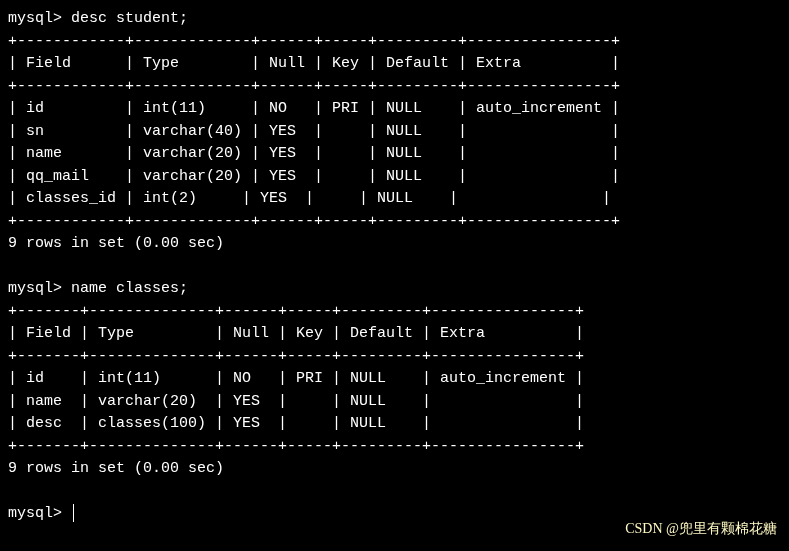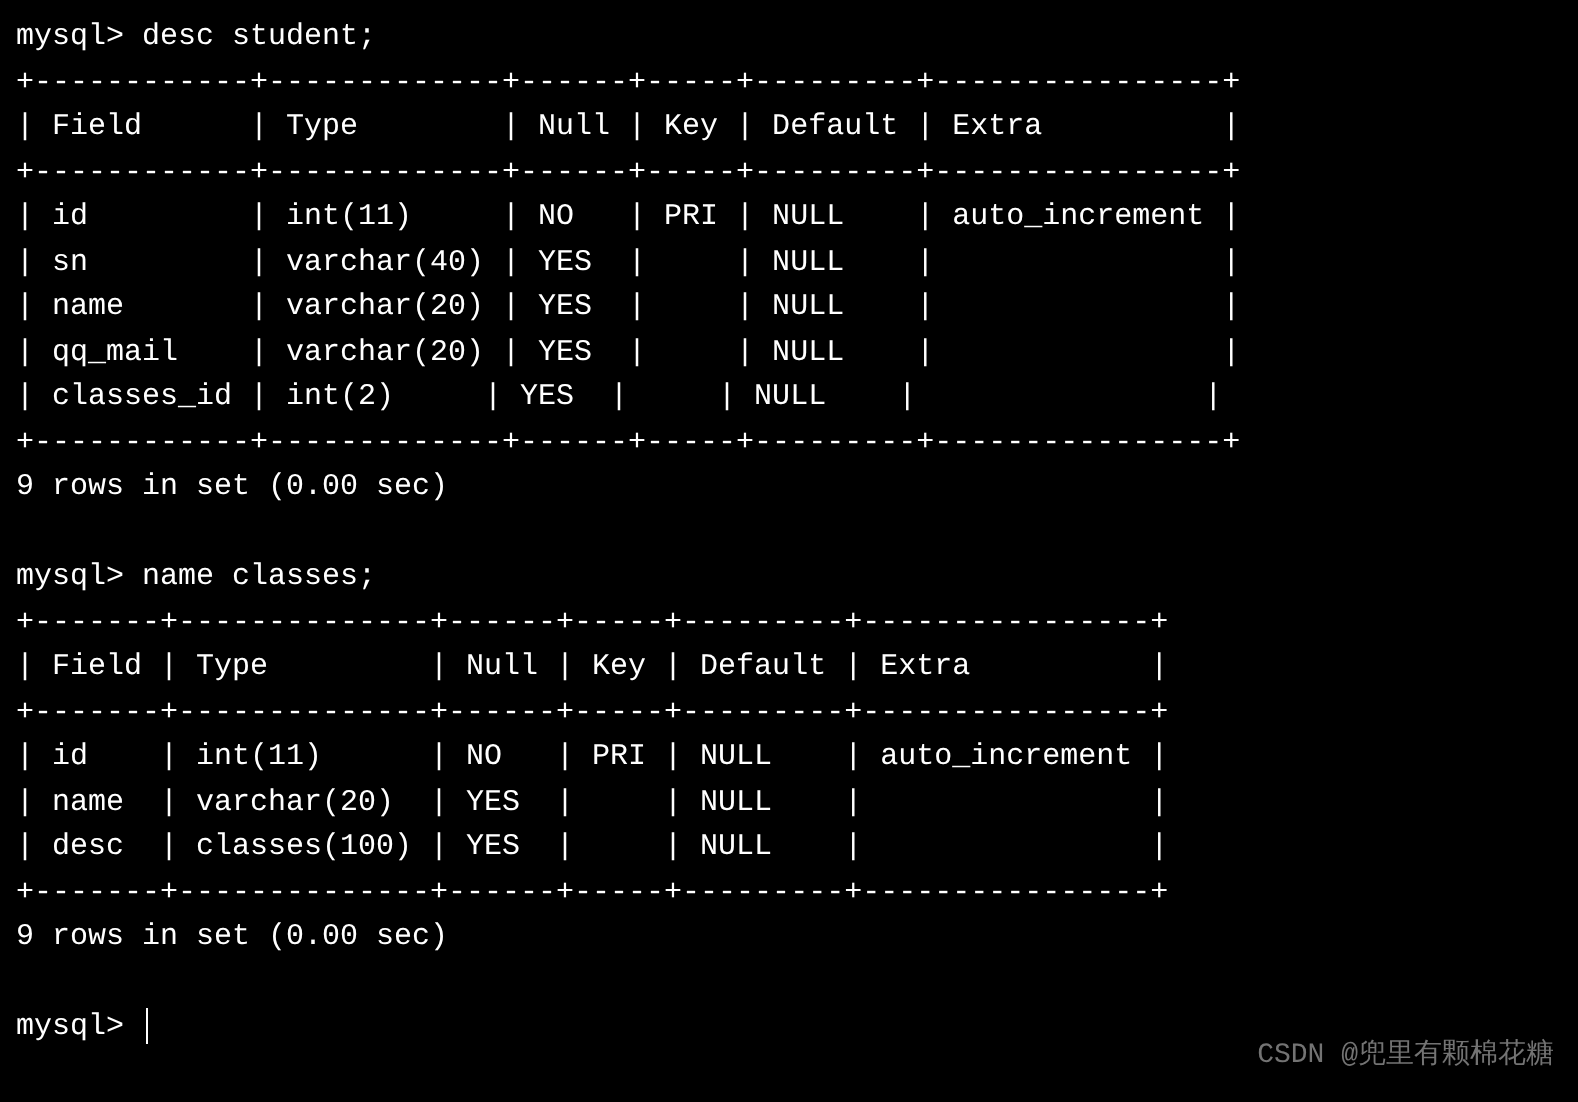--- a/index.html
+++ b/index.html
@@ -30,23 +30,23 @@
       width: 1px;
       height: 18px;
       background: #ffffff;
       vertical-align: text-bottom;
       margin-left: 2px;
     }
     .watermark {
       position: absolute;
       bottom: 12px;
       right: 12px;
-      color: #737373;
+      color: #fef9c3;
       font-size: 14px;
-      font-family: Liberation Mono, monospace;
+      font-family: Liberation Serif, serif;
     }
   </style>
 </head>
 <body>
 
 <div class="prompt"><span>mysql&gt;</span> <span>desc student;</span></div>
 <div class="line">+------------+-------------+------+-----+---------+----------------+</div>
 <div class="line">| Field      | Type        | Null | Key | Default | Extra          |</div>
 <div class="line">+------------+-------------+------+-----+---------+----------------+</div>
 <div class="line">| id         | int(11)     | NO   | PRI | NULL    | auto_increment |</div>

